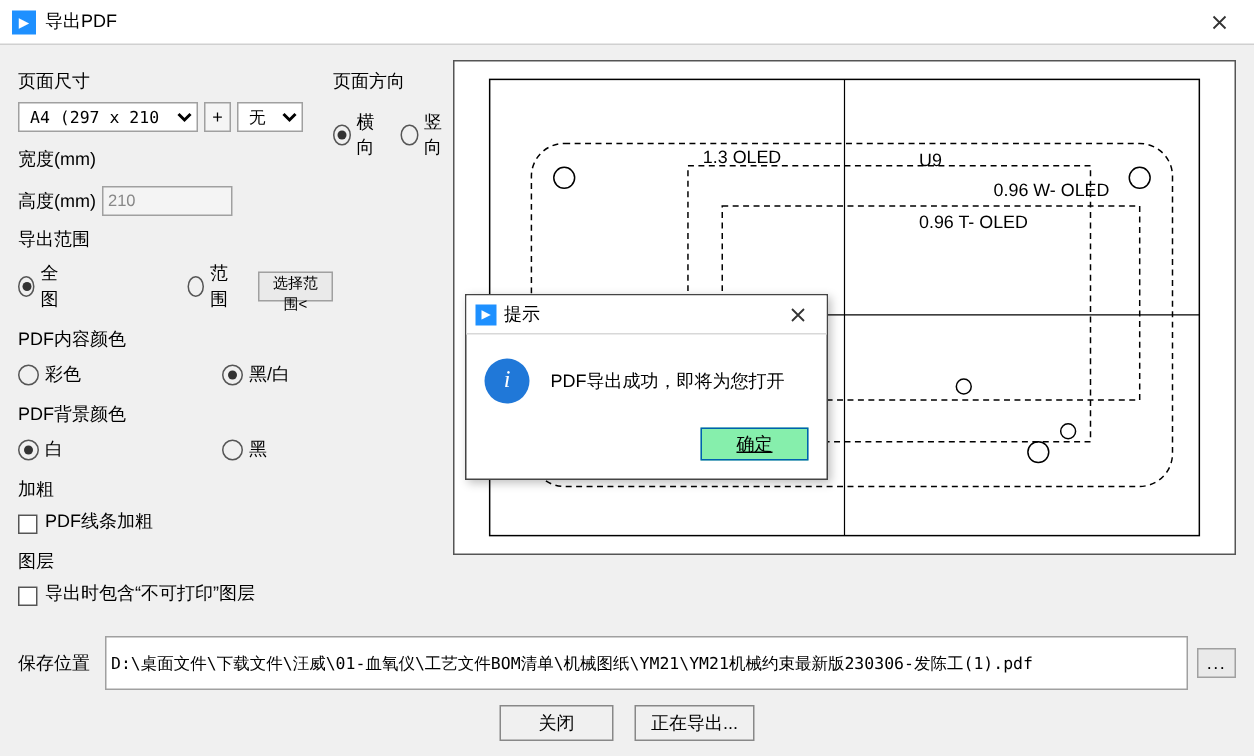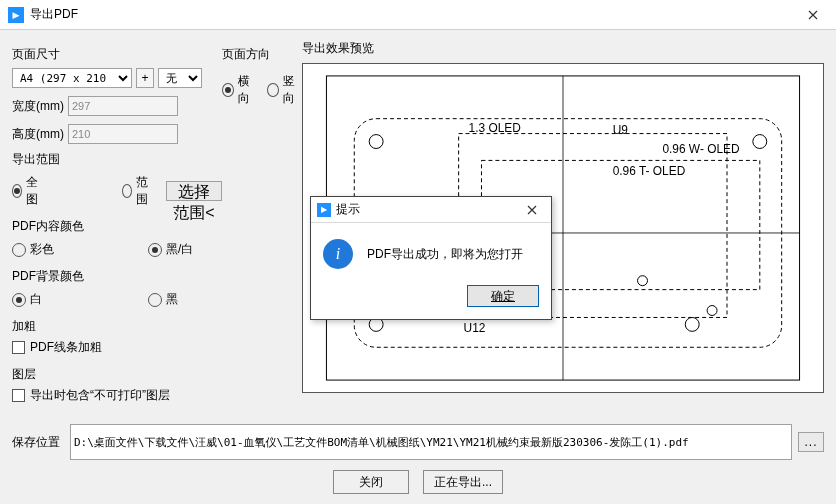--- a/index.html
+++ b/index.html
@@ -28,23 +28,23 @@
 .size-row select.size { width:120px; }
 .plus { width:18px; height:20px; border:1px solid #a0a0a0; background:#f5f5f5; display:flex; align-items:center; justify-content:center; margin:0 4px; }
 .size-row select.none { width:44px; }
 
 
 .radiogrp { display:flex; align-items:center; gap:14px; margin:6px 0 10px 0; }
 .radiogrp.vert { align-items:flex-start; gap:10px; }
 .radio { display:flex; align-items:center; gap:4px; }
 .radio .dot { width:14px; height:14px; border:1px solid #555; border-radius:50%; display:flex; align-items:center; justify-content:center; }
 .radio.sel .dot::after { content:""; width:6px; height:6px; background:#333; border-radius:50%; }
-.range-btn { height:20px; padding:0 6px; border:1px solid #a0a0a0; background:#eaeaea; font-size:16px; }
-
-.chk { display:flex; align-items:center; gap:5px; margin:4px 0 10px 0; }
+.range-btn { height:20px; padding:0 6px; border:1px solid #a0a0a0; background:#eaeaea; font-size:10px; }
+
+.chk { display:flex; align-items:flex-end; gap:5px; margin:4px 0 10px 0; }
 .chk .box { width:13px; height:13px; border:1px solid #555; background:#fff; }
 
 
 .preview-label { margin-bottom:6px; }
 .preview { border:1px solid #555; height:330px; background:#fff; position:relative; overflow:hidden; display:flex; align-items:center; justify-content:center; }
 .preview svg { width:100%; height:100%; }
 
 
 .bottom { position:absolute; left:12px; right:12px; bottom:10px; }
 .pathrow { display:flex; align-items:center; gap:6px; margin-bottom:10px; }
@@ -55,21 +55,21 @@
 .btn { min-width:76px; height:24px; border:1px solid #888; background:#f0f0f0; display:flex; align-items:center; justify-content:center; padding:0 10px; }
 
 
 .modal { position:absolute; left:310px; top:196px; width:242px; background:#fff; border:1px solid #444; box-shadow:2px 2px 6px rgba(0,0,0,.25); }
 .modal .m-title { height:26px; background:#fff; border-bottom:1px solid #d8d8d8; display:flex; align-items:center; padding:0 6px; }
 .modal .m-title .app-icon { width:14px; height:14px; background:#1e90ff; display:inline-flex; align-items:center; justify-content:center; color:#fff; font-size:8px; margin-right:5px; }
 .modal .m-title .close { margin-left:auto; width:26px; height:26px; display:flex; align-items:center; justify-content:center; }
 .modal .m-body { display:flex; align-items:center; padding:16px 12px; gap:14px; }
 .info-icon { width:30px; height:30px; border-radius:50%; background:#2078d8; color:#fff; display:flex; align-items:center; justify-content:center; font-family:Georgia,serif; font-style:italic; font-size:16px; }
 .modal .m-btns { display:flex; justify-content:flex-end; padding:0 12px 12px 0; }
-.m-btn { width:72px; height:22px; border:1px solid #0060b0; background:#e5e5e5; display:flex; align-items:center; justify-content:center;text-decoration:underline; }
+.m-btn { width:72px; height:22px; border:1px solid #0060b0; background:#86efac; display:flex; align-items:center; justify-content:center;text-decoration:underline; }
 </style>
 </head>
 <body>
 
 <div class="titlebar">
   <span class="app-icon">▶</span>
   <span>导出PDF</span>
   <div class="close">
     <svg viewBox="0 0 10 10">
         <path d="M1 1 L9 9 M9 1 L1 9" stroke="#333" stroke-width="1.2"></path>
@@ -81,25 +81,24 @@
 
   <div class="left">
     <div class="section-label">页面尺寸</div>
     <div class="row size-row">
       <select class="size"><option>A4 (297 x 210 mm)</option></select>
       <div class="plus">+</div>
       <select class="none"><option>无</option></select>
     </div>
     <div class="row">
       <label>宽度(mm)</label>
-      <input type="text" disabled="" style="width: 110px;" value="297">
     </div>
     <div class="row">
       <label>高度(mm)</label>
-      <input type="text" disabled="" style="width: 110px;" value="210">
+      <input type="text" disabled="" style="width: 87px;" value="210">
     </div>
 
     <div class="section-label">导出范围</div>
     <div class="radiogrp">
       <div class="radio sel">
           <span class="dot"></span>
           <span>全图</span>
         </div>
       <div class="radio" style="margin-left:66px">
           <span class="dot"></span>
@@ -153,21 +152,20 @@
           <span>横向</span>
         </div>
       <div class="radio">
           <span class="dot"></span>
           <span>竖向</span>
         </div>
     </div>
   </div>
 
   <div class="right">
-    <div class="preview-label">导出效果预览</div>
     <div class="preview">
       <svg viewBox="0 0 500 330">
 
         <rect x="12" y="12" width="476" height="306" fill="none" stroke="#000" stroke-width="1"></rect>
 
         <line x1="250" y1="12" x2="250" y2="318" stroke="#000" stroke-width="0.8"></line>
         <line x1="12" y1="170" x2="488" y2="170" stroke="#000" stroke-width="0.8"></line>
 
         <rect x="40" y="55" width="430" height="230" rx="22" ry="22" fill="none" stroke="#000" stroke-width="1" stroke-dasharray="4,3"></rect>
 

